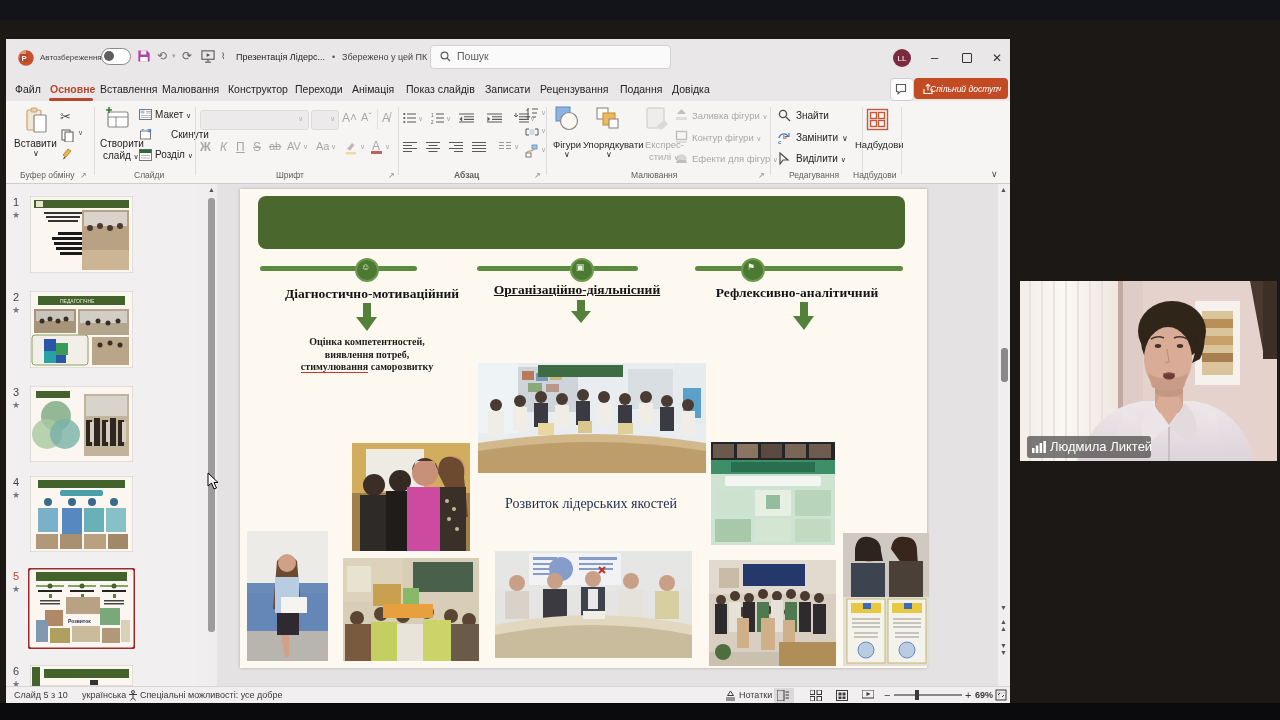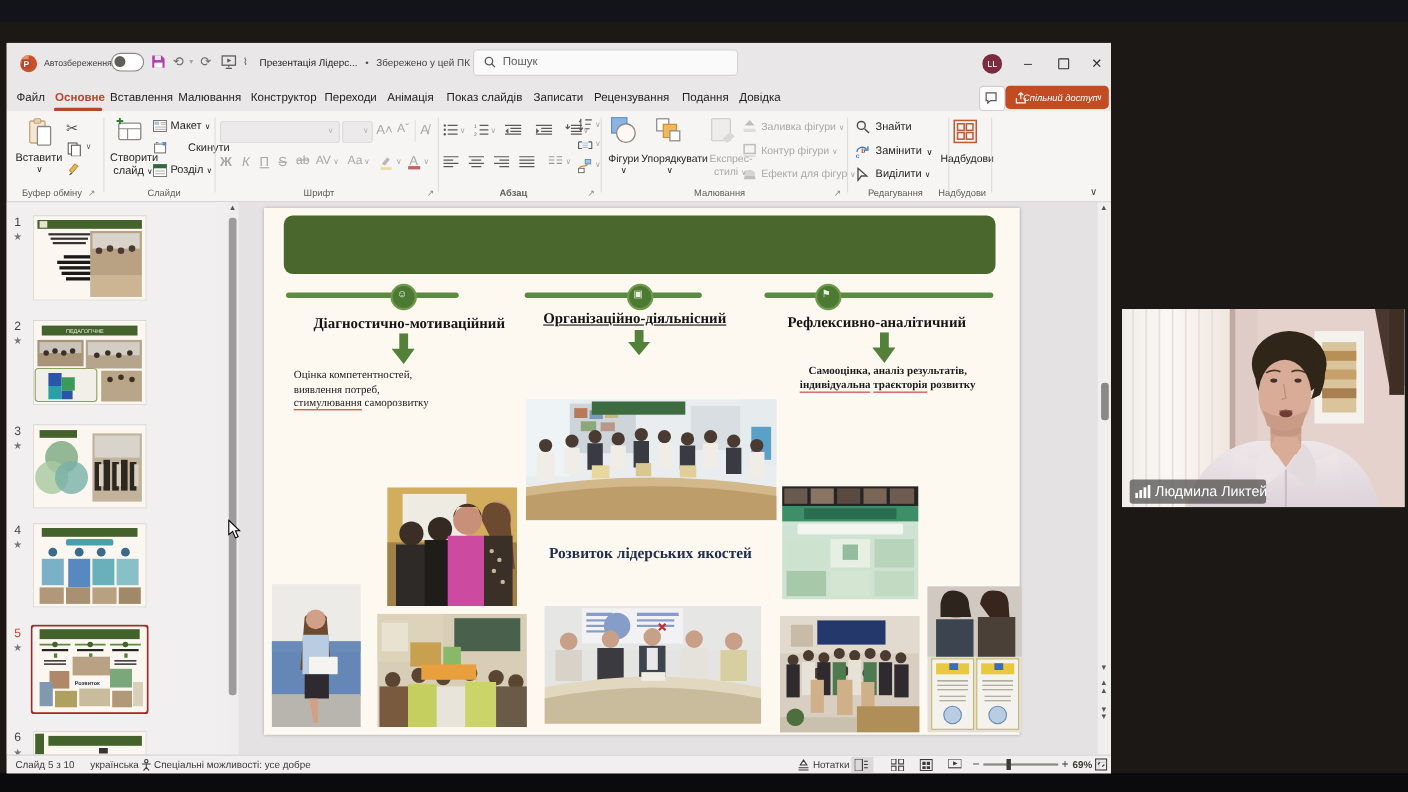--- a/index.html
+++ b/index.html
@@ -541,24 +541,23 @@
         <svg class="abs" style="left:116px;top:114px" width="22" height="28" viewBox="0 0 22 28">
             <path d="M7 0 h8 v14 h6 L11 28 L0 14 h7 z" fill="#548139"></path>
           </svg>
         <svg class="abs" style="left:331px;top:111px" width="20" height="23" viewBox="0 0 20 23">
             <path d="M6 0 h8 v11 h6 L10 23 L0 11 h6 z" fill="#548139"></path>
           </svg>
         <svg class="abs" style="left:553px;top:113px" width="22" height="28" viewBox="0 0 22 28">
             <path d="M7 0 h8 v14 h6 L11 28 L0 14 h7 z" fill="#548139"></path>
           </svg>
 
-        <div class="abs ser" style="left:27px;top:147px;width:200px;text-align:left;font-weight:normal;font-size:10px;line-height:12.5px;color:#1c1c1c;">Оцінка компетентностей,<br>виявлення потреб,<br><span style="border-bottom:1px solid #c33;">стимулювання</span> саморозвитку</div>
-        <div class="abs ser" style="left:457px;top:143px;width:220px;text-align:center;font-weight:bold;font-size:10px;line-height:12.5px;color:#1c1c1c;">Самооцінка, аналіз результатів,<br><span style="border-bottom:1px solid #c33;">індивідуальна</span> <span style="border-bottom:1px solid #c33;">траєкторія</span> розвитку</div>
-
-        <div class="abs ser" style="left:259px;top:307px;width:184px;font-weight:bold;font-size:14px;color:#203050;white-space:nowrap;">Розвиток лідерських якостей</div>
+        <div class="abs ser" style="left:27px;top:147px;width:200px;text-align:center;font-weight:bold;font-size:10px;line-height:12.5px;color:#1c1c1c;">Оцінка компетентностей,<br>виявлення потреб,<br><span style="border-bottom:1px solid #c33;">стимулювання</span> саморозвитку</div>
+
+        <div class="abs ser" style="left:259px;top:307px;width:184px;text-align:center;font-weight:normal;font-size:14px;color:#203050;white-space:nowrap;">Розвиток лідерських якостей</div>
 
         <svg class="abs" style="left:238px;top:174px" width="228" height="110" viewBox="0 0 228 110">
           <rect width="228" height="110" fill="#e9edef"></rect>
           <rect x="0" y="0" width="40" height="70" fill="#eef3f5"></rect>
           <rect x="40" y="4" width="60" height="45" fill="#cdd5da"></rect>
             <rect x="44" y="8" width="12" height="9" fill="#b87a5a"></rect>
             <rect x="58" y="10" width="12" height="8" fill="#7a9ab8"></rect>
             <rect x="72" y="8" width="12" height="9" fill="#c8b87a"></rect>
             <rect x="50" y="20" width="14" height="9" fill="#8aa87a"></rect>
             <rect x="68" y="21" width="13" height="8" fill="#b8988a"></rect>

